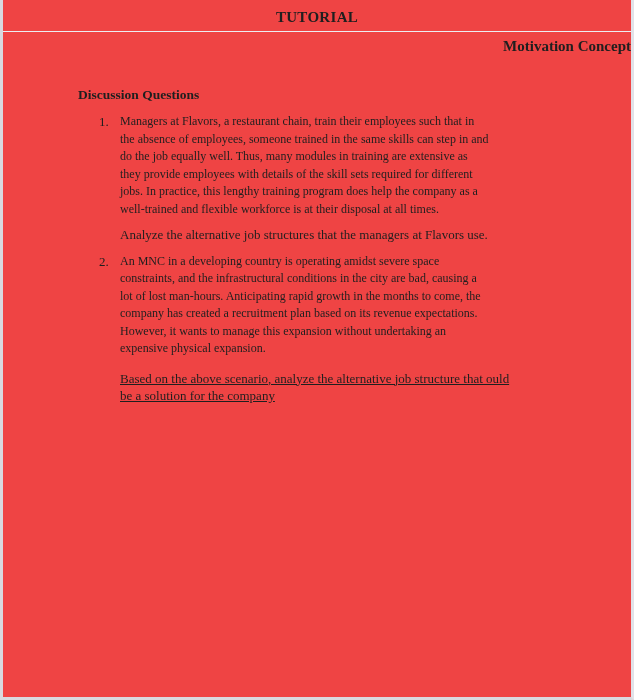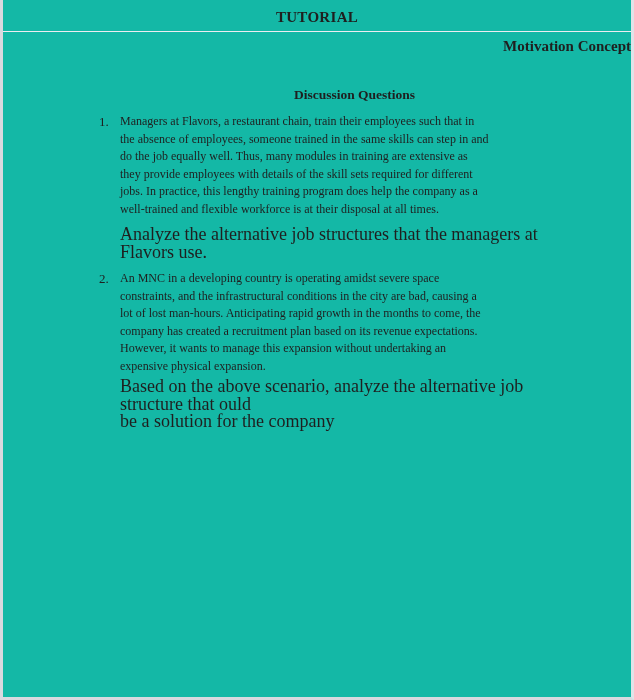--- a/index.html
+++ b/index.html
@@ -5,21 +5,21 @@
   html, body {
     margin: 0;
     padding: 0;
     background: #ffffff;
   }
   .page {
     position: relative;
     box-sizing: border-box;
     width: 634px;
     height: 700px;
-    background: #14b8a6;
+    background: #ef4444;
     border-left: 3px solid #d9d9df;
     border-right: 3px solid #e2e2e8;
     border-bottom: 3px solid #d9d9df;
     font-family: "Liberation Serif", "DejaVu Serif", serif;
     color: #1f1f1f;
     overflow: hidden;
   }
   .doc-title {
     margin: 0;
     padding-top: 9px;
@@ -40,21 +40,20 @@
     text-align: right;
     font-size: 15px;
     line-height: 17px;
     font-weight: bold;
   }
   .section-heading {
     margin: 33px 0 0 75px;
     font-size: 13.5px;
     line-height: 14px;
     font-weight: bold;
-    text-align: center;
   }
   .question-list {
     margin-top: 11px;
   }
   .question {
     display: flex;
     align-items: flex-start;
   }
   .question + .question {
     margin-top: 9px;
@@ -71,26 +70,27 @@
     width: 452px;
   }
   .q-body {
     margin: 0;
     font-size: 12px;
     line-height: 17.5px;
     white-space: pre-line;
   }
   .q-followup {
     margin: 8px 0 0 0;
-    font-size: 18px;
+    font-size: 13px;
     line-height: 17.5px;
     white-space: pre-line;
   }
   .question:nth-of-type(2) .q-followup {
-    margin-top: 3px;
+    margin-top: 12px;
+    text-decoration: underline;
   }
 </style>
 </head>
 <body>
 
 <div class="page">
 
   <h1 class="doc-title">TUTORIAL</h1>
 
   <div class="divider"></div>

